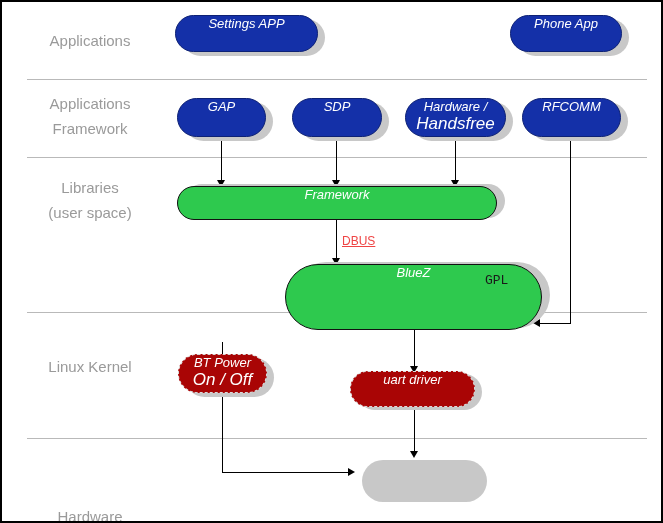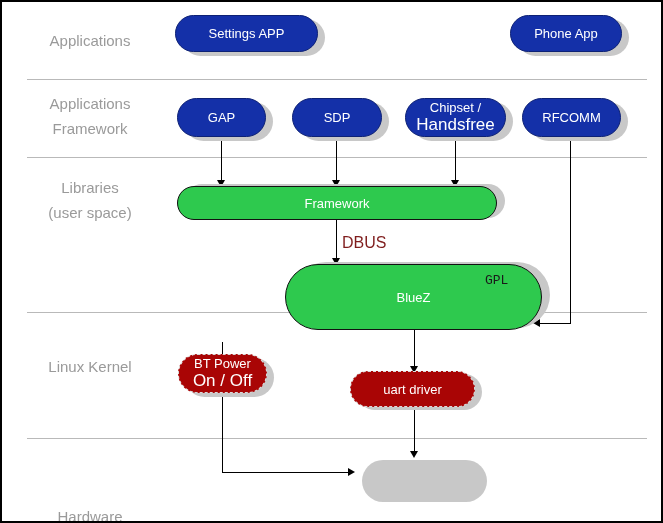--- a/index.html
+++ b/index.html
@@ -11,23 +11,24 @@
   .layer-label{
     position:absolute;color:#9a9a9a;font-size:15px;line-height:25px;
     text-align:center;white-space:pre-line;user-select:none;
   }
   .divider{
     position:absolute;height:1px;background:#b9b9b9;
   }
   
   .node{
     position:absolute;box-sizing:border-box;
-    display:flex;flex-direction:column;align-items:center;justify-content:center;
+    display:flex;flex-direction:column;align-items:center;justify-content:flex-start;
     color:#ffffff;text-align:center;border-radius:999px;
     z-index:6;
+    font-style:italic;
   }
   .node .l1{display:block;}
   .node .l2{display:block;}
   .shadow{
     position:absolute;border-radius:999px;background:#c8c8c8;z-index:5;
   }
   .blue{background:#1430a8;border:1px solid #0d2175;font-size:13px;}
   .green{background:#2ec94e;border:1px solid #111111;font-size:13px;}
   .red{background:#a90505;border:1px dashed #d9d9d9;font-size:13px;}
   .red.solid{border:1px solid #7d0303;}
@@ -48,21 +49,21 @@
     position:absolute;width:0;height:0;z-index:4;
     border-top:4px solid transparent;border-bottom:4px solid transparent;
     border-left:7px solid #000000;
   }
   .arrow-left{
     position:absolute;width:0;height:0;z-index:4;
     border-top:4px solid transparent;border-bottom:4px solid transparent;
     border-right:7px solid #000000;
   }
   .edge-label{
-    position:absolute;color:#7f1d1d;font-size:16px;z-index:7;
+    position:absolute;color:#ef4444;font-size:12px;z-index:7;text-decoration:underline;
   }
 </style>
 </head>
 <body>
 
 <div id="stage">
 
   <div class="divider" style="left:25px;top:77px;width:620px;"></div>
   <div class="divider" style="left:25px;top:155px;width:620px;"></div>
   <div class="divider" style="left:25px;top:310px;width:620px;"></div>
@@ -122,21 +123,21 @@
     <span class="l1">GAP</span>
   </div>
 
   <div class="shadow" style="left:297px;top:100px;width:90px;height:39px;"></div>
   <div class="node blue" style="left:290px;top:96px;width:90px;height:39px;">
     <span class="l1">SDP</span>
   </div>
 
   <div class="shadow" style="left:410px;top:100px;width:101px;height:39px;"></div>
   <div class="node blue" style="left:403px;top:96px;width:101px;height:39px;">
-    <span class="l1">Chipset /</span>
+    <span class="l1">Hardware /</span>
     <span class="l2 sub">Handsfree</span>
   </div>
 
   <div class="shadow" style="left:527px;top:100px;width:99px;height:39px;"></div>
   <div class="node blue" style="left:520px;top:96px;width:99px;height:39px;">
     <span class="l1">RFCOMM</span>
   </div>
 
   <div class="shadow" style="left:183px;top:182px;width:320px;height:34px;"></div>
   <div class="node green" style="left:175px;top:184px;width:320px;height:34px;">

